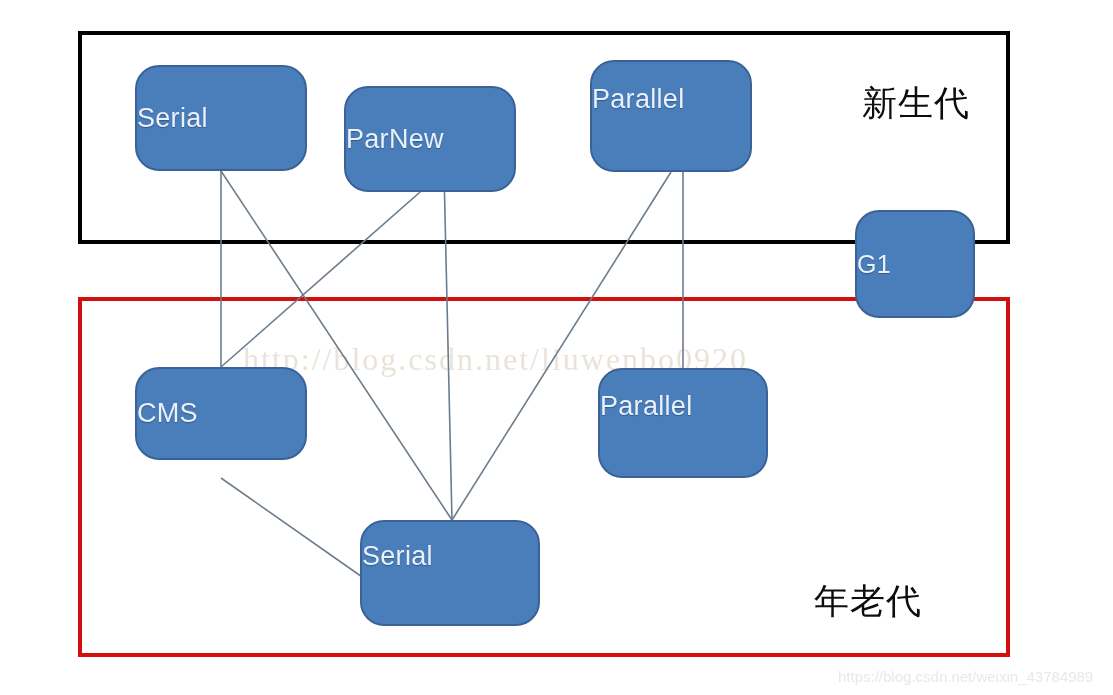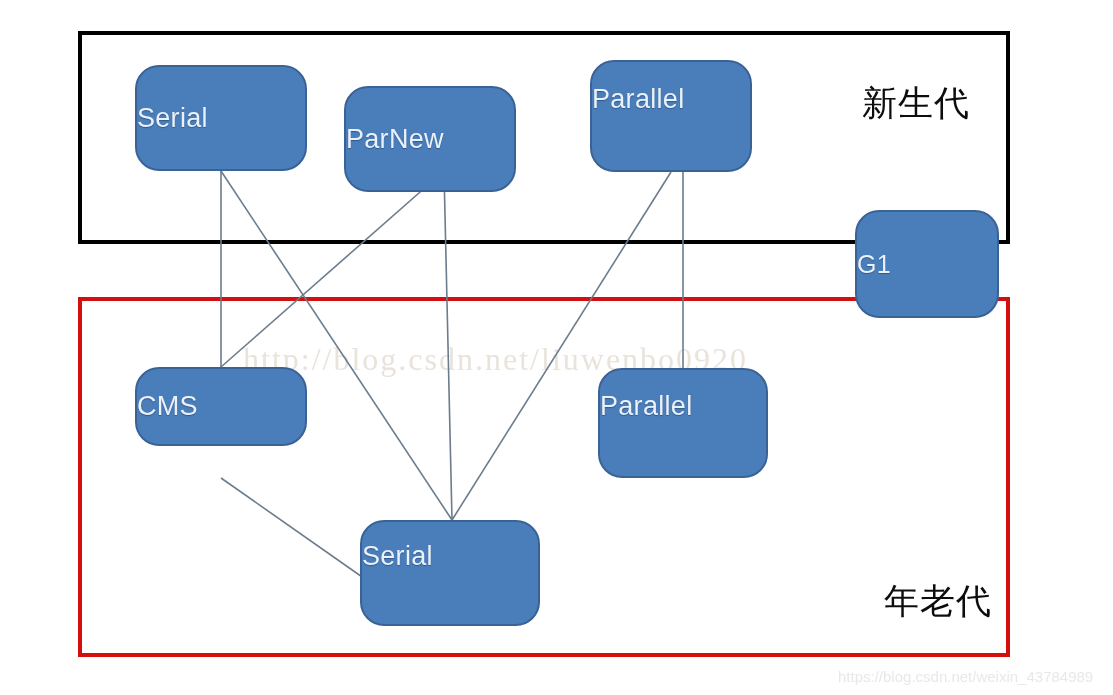--- a/index.html
+++ b/index.html
@@ -54,37 +54,37 @@
     z-index: 6;
   }
   .gc-box span {
     display: block;
     width: 100%;
     pointer-events: none;
   }
   #box-serial          { left: 135px; top: 65px;  width: 172px; height: 106px; }
   #box-parnew          { left: 344px; top: 65px;  width: 172px; height: 106px; margin-top: 21px; }
   #box-parallel-scav   { left: 590px; top: 60px;  width: 162px; height: 112px; }
-  #box-g1              { left: 855px; top: 210px; width: 144px; height: 108px; font-size: 25px; }
-  #box-cms             { left: 135px; top: 367px; width: 172px; height: 79px; }
+  #box-g1              { left: 855px; top: 210px; width: 120px; height: 108px; font-size: 25px; }
+  #box-cms             { left: 135px; top: 367px; width: 172px; height: 93px; }
   #box-parallel-old    { left: 598px; top: 368px; width: 170px; height: 110px; }
   #box-serial-old      { left: 360px; top: 520px; width: 180px; height: 106px; }
 
   .cn-label {
     position: absolute;
     font-family: "DejaVu Sans", sans-serif;
     font-size: 35px;
     color: #0d0d0d;
     letter-spacing: 1px;
     white-space: nowrap;
     z-index: 5;
     text-align: center;
   }
   #label-young { left: 862px; top: 80px; }
-  #label-old   { left: 884px; top: 578px; }
+  #label-old   { left: 814px; top: 578px; }
 
   #connector-layer {
     position: absolute;
     left: 0;
     top: 0;
     width: 1113px;
     height: 695px;
     z-index: 4;
   }
   #watermark-main {

